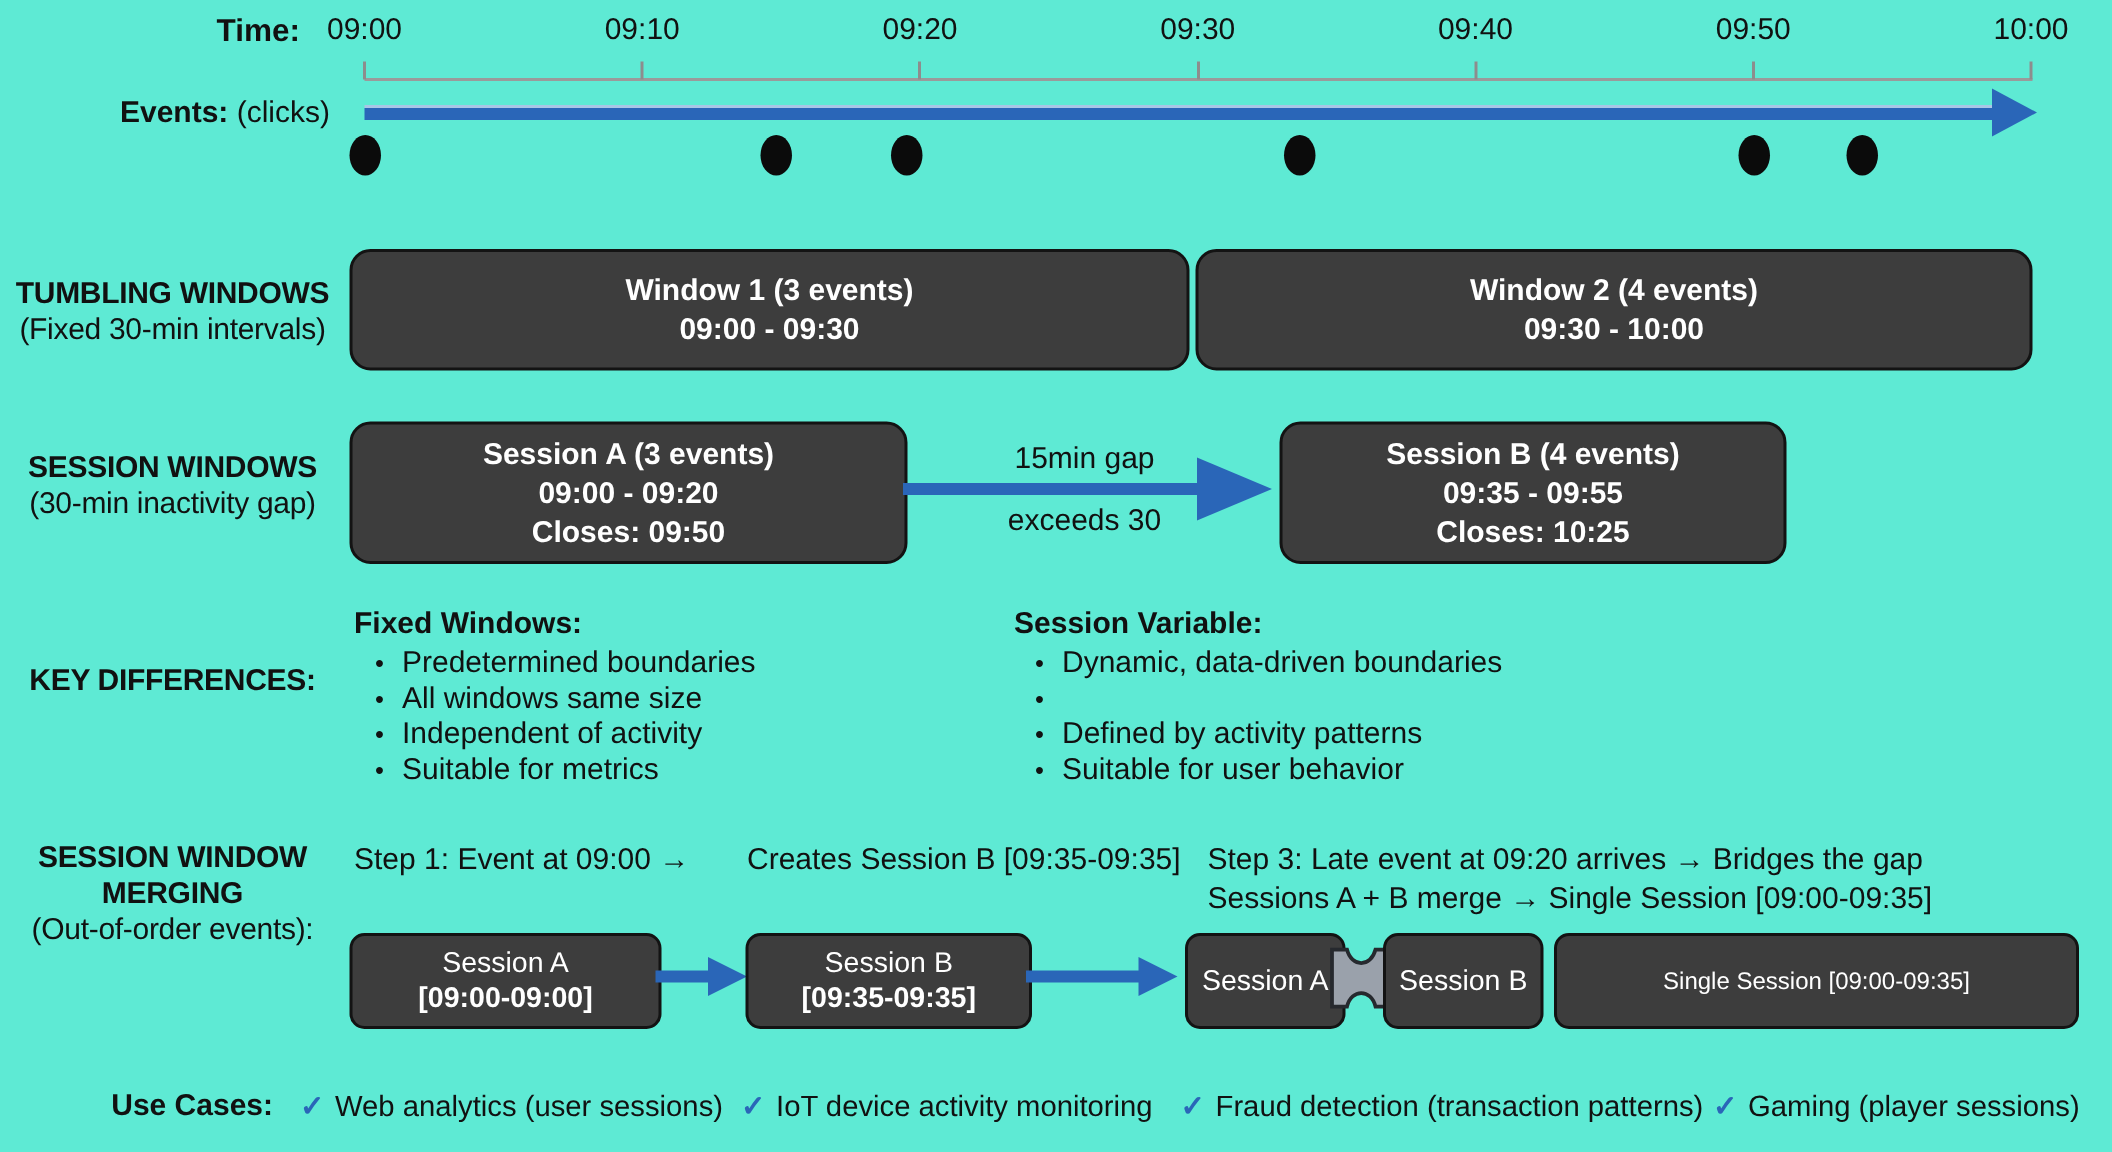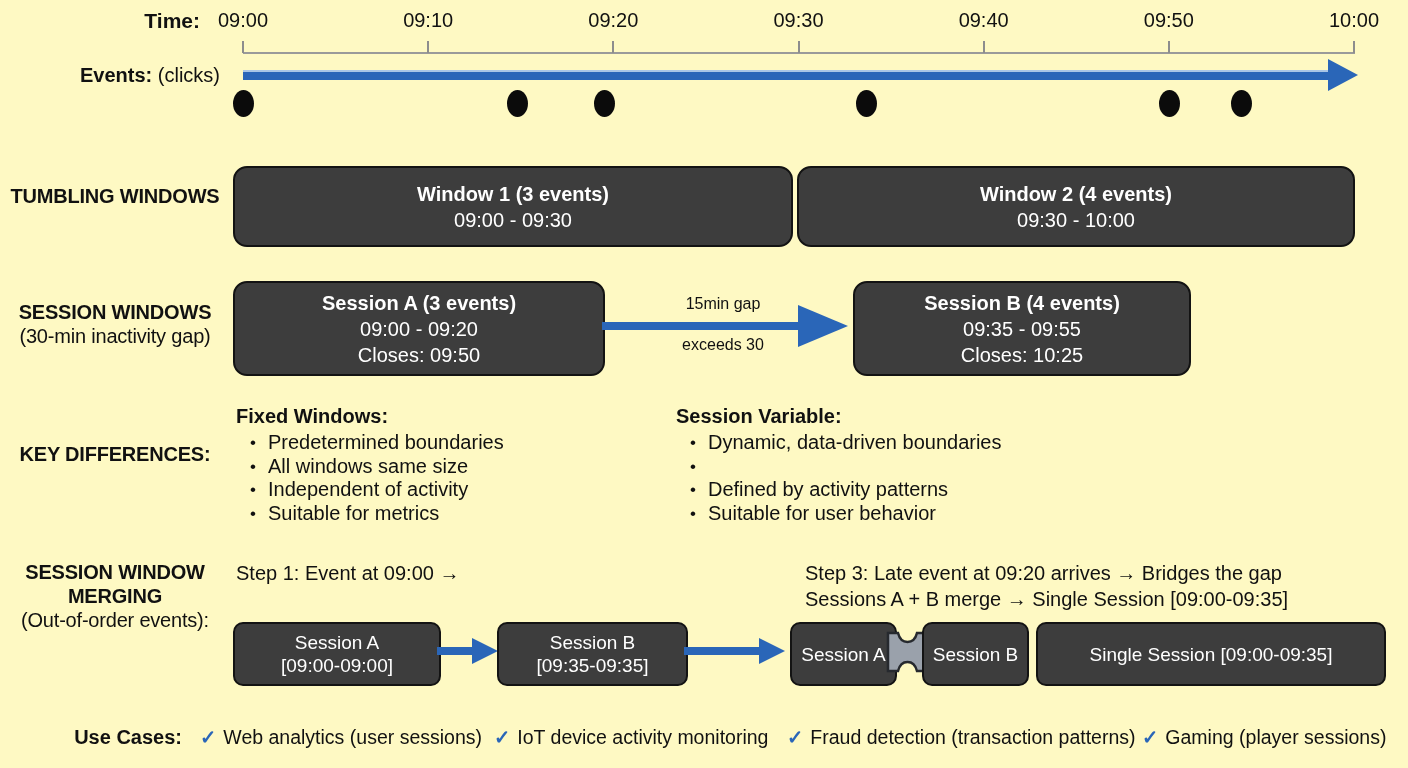--- a/index.html
+++ b/index.html
@@ -1,17 +1,17 @@
 <!DOCTYPE html>
 <html><head>
 <meta charset="utf-8">
 <style>
   html,body{margin:0;padding:0;background:#ffffff;}
   body{width:1408px;height:768px;overflow:hidden;font-family:"Liberation Sans",sans-serif;color:#111;}
-  #diagram{position:relative;width:1408px;height:768px;background:#fef9c3;}
+  #diagram{position:relative;width:1408px;height:768px;background:#5eead4;}
 
   .abs{position:absolute;}
 
   
   .time-label{left:60px;top:9px;width:140px;text-align:right;font-size:21px;font-weight:bold;}
   .tick-label{position:absolute;top:9px;width:100px;text-align:center;font-size:20px;}
   .tick-mark{position:absolute;top:41px;width:2px;height:12px;background:#8d8d8d;}
   .ruler-line{left:243px;top:52px;width:1112px;height:0;border-top:2px solid #9a9a9a;}
   .events-label{left:30px;top:64px;width:190px;text-align:right;font-size:20px;}
   .events-label b{font-weight:bold;}
@@ -22,31 +22,31 @@
   .event-dot{position:absolute;top:90px;width:21px;height:27px;border-radius:50%;background:#0b0b0b;}
 
   
   .lbl{left:0;width:230px;text-align:center;font-size:20px;line-height:24px;letter-spacing:-0.2px;}
   .lbl .b{font-weight:bold;}
 
   
   .darkbox{position:absolute;background:#3d3d3d;border:2px solid #131313;border-radius:14px;color:#fff;
     display:flex;flex-direction:column;justify-content:center;align-items:center;text-align:center;}
   .darkbox .t1{font-weight:bold;font-size:20px;line-height:26px;}
-  .darkbox .t2{font-size:20px;line-height:26px;}
+  .darkbox .t2{font-size:20px;line-height:26px;font-weight:bold;}
   .smallbox{border-radius:10px;}
   .smallbox .t1{font-weight:normal;font-size:19px;line-height:23px;}
   .smallbox .t2{font-size:19px;line-height:23px;}
 
   
   .bar{position:absolute;height:8px;background:#2a66b8;}
   .head{position:absolute;width:0;height:0;border-top:13px solid transparent;border-bottom:13px solid transparent;border-left:26px solid #2a66b8;}
   .head-big{border-top-width:21px;border-bottom-width:21px;border-left-width:50px;}
 
-  .gap-text{width:190px;text-align:center;font-size:16px;}
+  .gap-text{width:190px;text-align:center;font-size:20px;}
 
   
   .kd-header{font-size:20px;font-weight:bold;line-height:24px;}
   .kd-list{position:absolute;font-size:20px;}
   .kd-row{display:flex;line-height:23.7px;}
   .kd-bullet{width:18px;padding-left:14px;font-size:17px;}
   .kd-text{display:block;}
 
   
   .step{font-size:20px;line-height:25.5px;white-space:nowrap;}
@@ -90,20 +90,21 @@
       <div class="event-dot" style="left: 233px;"></div>
       <div class="event-dot" style="left: 507px;"></div>
       <div class="event-dot" style="left: 594px;"></div>
       <div class="event-dot" style="left: 856px;"></div>
       <div class="event-dot" style="left: 1159px;"></div>
       <div class="event-dot" style="left: 1231px;"></div>
     </div>
 
   <div class="abs lbl" style="top:184px;">
     <div class="b">TUMBLING WINDOWS</div>
+    <div>(Fixed 30-min intervals)</div>
   </div>
   <div class="darkbox" style="left:233px;top:166px;width:556px;height:77px;">
     <div class="t1">Window 1 (3 events)</div>
     <div class="t2">09:00 - 09:30</div>
   </div>
   <div class="darkbox" style="left:797px;top:166px;width:554px;height:77px;">
     <div class="t1">Window 2 (4 events)</div>
     <div class="t2">09:30 - 10:00</div>
   </div>
 
@@ -170,20 +171,21 @@
   <div class="abs lbl" style="top:560px;">
     <div class="b">SESSION WINDOW</div>
     <div class="b">MERGING</div>
     <div>(Out-of-order events):</div>
   </div>
 
   <div class="abs step" style="left:236px;top:561px;">
     <div>Step 1: Event at 09:00 →</div>
   </div>
   <div class="abs step" style="left:498px;top:561px;">
+    <div>Creates Session B [09:35-09:35]</div>
   </div>
   <div class="abs step" style="left:805px;top:561px;">
     <div>Step 3: Late event at 09:20 arrives → Bridges the gap</div>
     <div>Sessions A + B merge → Single Session [09:00-09:35]</div>
   </div>
 
   <div class="darkbox smallbox" style="left:233px;top:622px;width:204px;height:60px;">
     <div class="t1">Session A</div>
     <div class="t2">[09:00-09:00]</div>
   </div>
@@ -200,21 +202,21 @@
   <div class="darkbox smallbox" style="left:790px;top:622px;width:103px;height:60px;">
     <div class="t1">Session A</div>
   </div>
   <svg class="abs" style="left:886px;top:631px;" width="43" height="42" viewBox="0 0 43 42">
     <path d="M2,2 L12,2 C15,14 28,14 31,2 L41,2 L41,40 L31,40 C28,28 15,28 12,40 L2,40 Z" fill="#9aa1ab" stroke="#26292e" stroke-width="2.5"></path>
   </svg>
   <div class="darkbox smallbox" style="left:922px;top:622px;width:103px;height:60px;">
     <div class="t1">Session B</div>
   </div>
   <div class="darkbox smallbox" style="left:1036px;top:622px;width:346px;height:60px;">
-    <div class="t1" style="font-size:19px;text-align:center;">Single Session [09:00-09:35]</div>
+    <div class="t1" style="font-size:16px;text-align:center;">Single Session [09:00-09:35]</div>
   </div>
 
   <div class="abs uc-label">Use Cases:</div>
   <div class="uc-item" style="left:200px;">
     <span class="uc-check">✓</span><span>Web analytics (user sessions)</span>
   </div>
   <div class="uc-item" style="left:494px;">
     <span class="uc-check">✓</span><span>IoT device activity monitoring</span>
   </div>
   <div class="uc-item" style="left:787px;">

